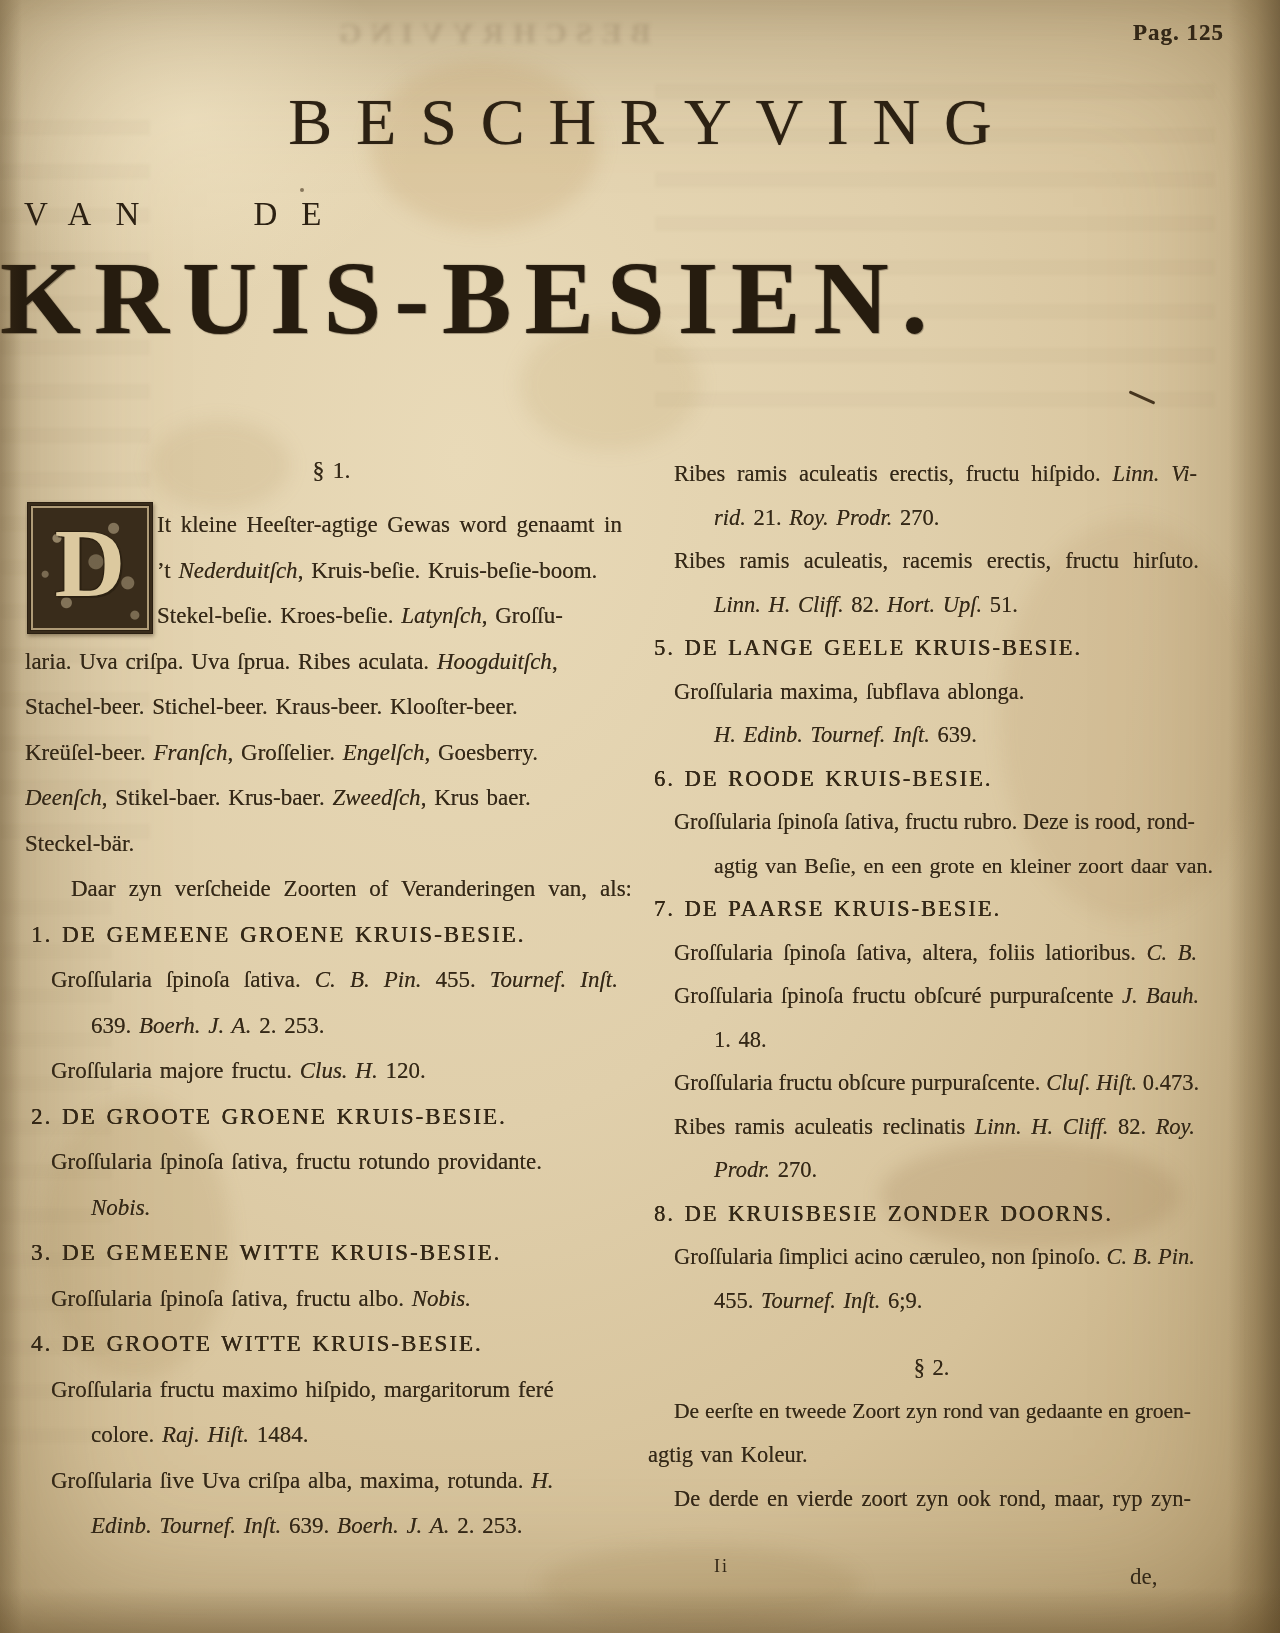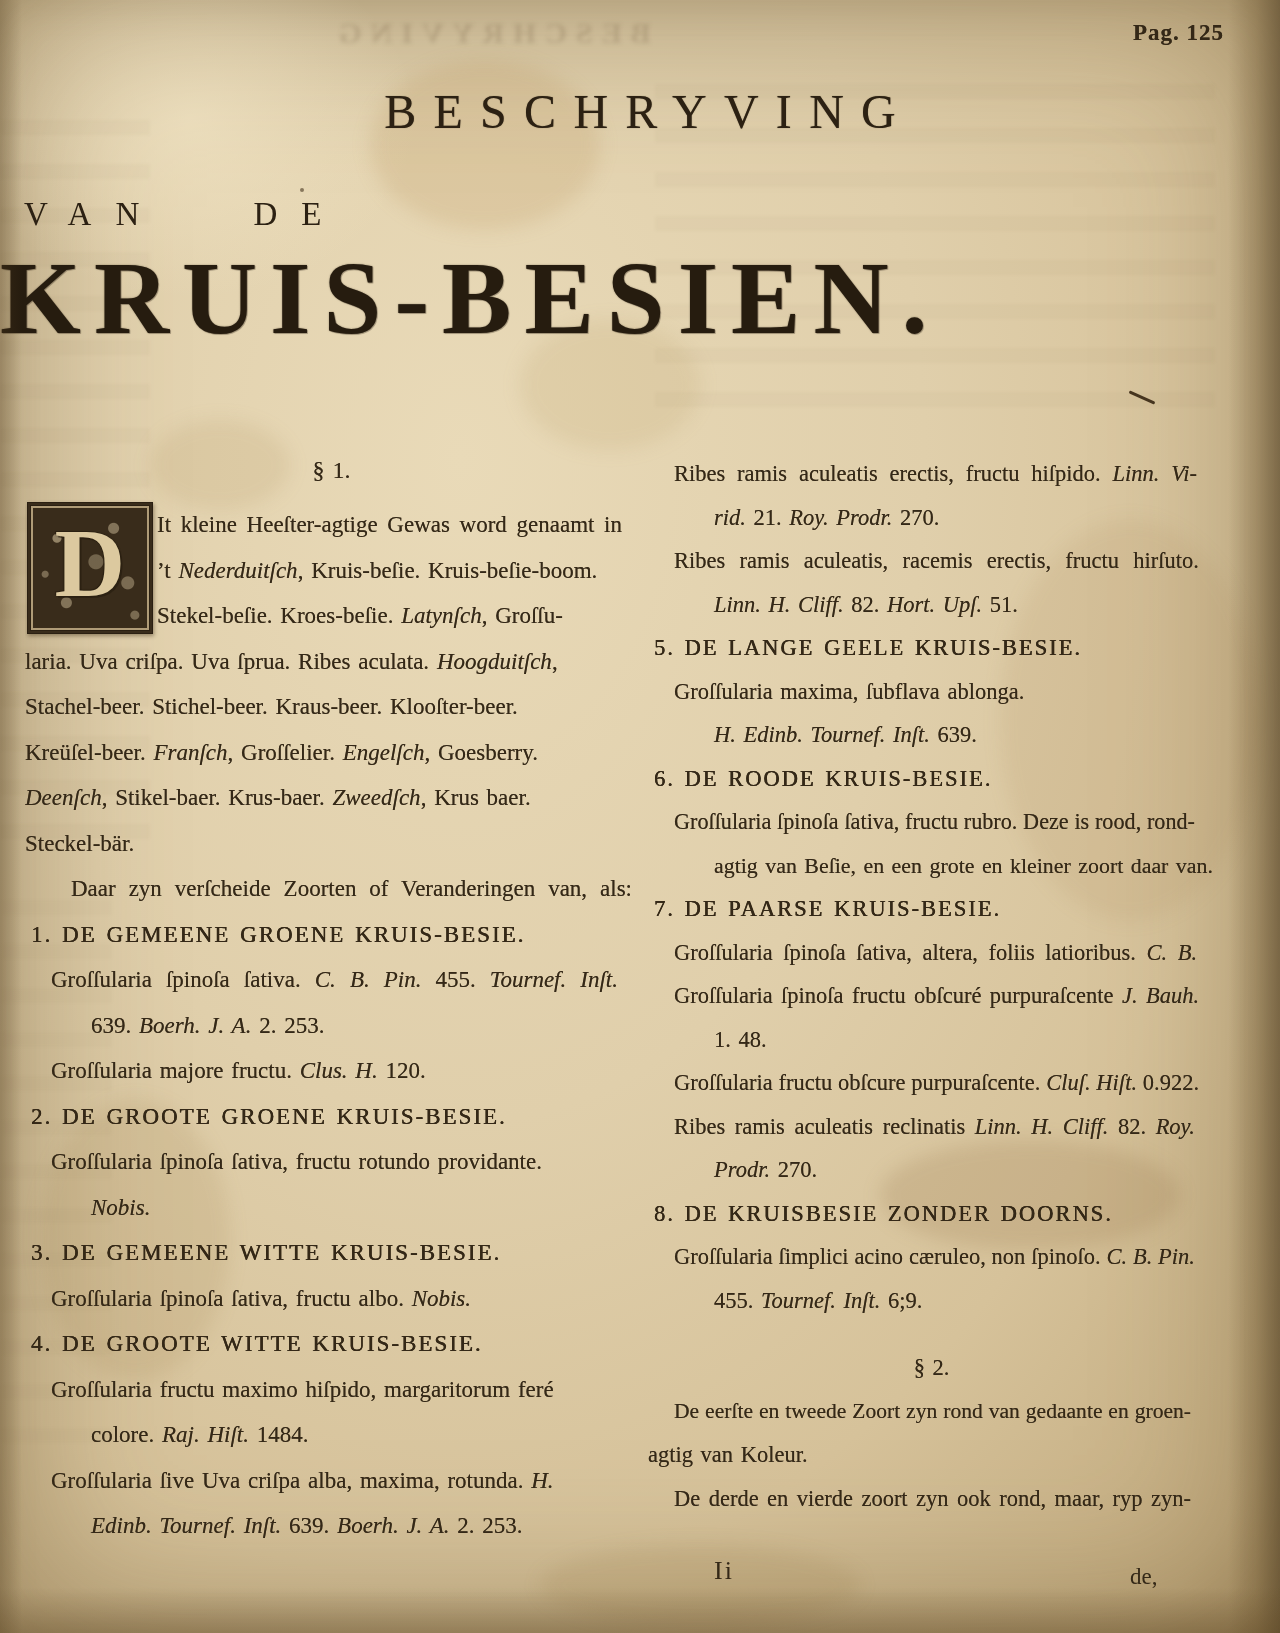--- a/index.html
+++ b/index.html
@@ -33,21 +33,21 @@
     transform:scaleX(-1);filter:blur(2px);color:rgba(88,68,38,.18);
     font-size:30px;letter-spacing:9px;font-weight:bold;pointer-events:none;}
   .ghost-rows{position:absolute;pointer-events:none;filter:blur(1.5px);opacity:.55;
     background:repeating-linear-gradient(to bottom, rgba(104,82,46,.07) 0 15px, rgba(0,0,0,0) 15px 44px);}
   .gr1{left:655px;top:84px;width:560px;height:350px;}
   .gr2{left:0px;top:120px;width:150px;height:720px;}
   .gr3{left:2px;top:900px;width:110px;height:560px;opacity:.4;}
 
   .pageno{position:absolute;top:20px;right:56px;font-size:23px;font-weight:bold;letter-spacing:1px;
     text-shadow:0 0 .6px rgba(52,40,23,.7);}
-  .t1{position:absolute;top:84px;left:0;width:100%;text-align:center;font-size:48px;
+  .t1{position:absolute;top:84px;left:0;width:100%;text-align:center;font-size:66px;
     letter-spacing:.36em;text-indent:.36em;color:#2c2113;text-shadow:0 0 1px rgba(44,33,19,.55);}
   .t2{position:absolute;top:196px;left:0;width:100%;text-align:left;font-size:33px;
     letter-spacing:24px;text-indent:24px;word-spacing:58px;color:#2c2113;}
   .t3{position:absolute;top:238px;left:0;width:100%;text-align:left;font-size:104px;font-weight:bold;
     letter-spacing:13px;color:#261c0f;text-shadow:0 0 1.5px rgba(38,28,15,.6), 1px 1px 0 rgba(38,28,15,.25);}
 
   .col{position:absolute;overflow:hidden;text-shadow:0 0 .6px rgba(52,40,23,.65);word-spacing:2px;}
   .col-left{top:448px;left:25px;width:613px;height:1112px;}
   .col-right{top:452px;left:648px;width:567px;height:1124px;}
   .sect1{text-align:center;font-size:24px;line-height:44px;margin-bottom:10px;}
@@ -72,21 +72,21 @@
       radial-gradient(circle at 55% 45%, rgba(220,202,164,.35) 0 7px, rgba(0,0,0,0) 8px),
       radial-gradient(circle at 12% 55%, rgba(220,202,164,.4) 0 3px, rgba(0,0,0,0) 4px),
       radial-gradient(circle at 88% 88%, rgba(220,202,164,.4) 0 4px, rgba(0,0,0,0) 5px),
       #392c1b;
     border:4px double #2b2012;
     box-shadow:inset 0 0 0 2px rgba(205,184,142,.8), 1px 2px 4px rgba(60,45,20,.45);}
   .dropcap .letter{display:block;width:100%;text-align:center;font-size:98px;line-height:114px;
     font-weight:bold;color:#dcc99f;
     text-shadow:0 0 2px rgba(35,26,13,.8), 2px 2px 0 rgba(35,26,13,.5), -1px -1px 0 rgba(35,26,13,.5);}
 
-  .sig{position:absolute;top:1556px;left:714px;font-size:26px;letter-spacing:2px;}
+  .sig{position:absolute;top:1556px;left:714px;font-size:18px;letter-spacing:2px;}
   .catch{position:absolute;top:1564px;left:1130px;font-size:23px;}
 </style>
 </head>
 <body>
 
 <div class="page">
 
   <div class="overlay vignette"></div>
   <div class="hl-tl"></div>
   <div class="stain s1"></div>
@@ -148,21 +148,21 @@
         <div class="line h"><span class="lw"><span>5. DE LANGE GEELE KRUIS-BESIE.</span></span></div>
         <div class="line ind1"><span class="lw"><span>Groſſularia maxima, ſubflava ablonga.</span></span></div>
         <div class="line ind2"><span class="lw"><span class="i">H. Edinb. Tournef. Inſt.</span><span> 639.</span></span></div>
         <div class="line h"><span class="lw"><span>6. DE ROODE KRUIS-BESIE.</span></span></div>
         <div class="line ind1 j" style="font-size: 22.2px;"><span class="lw" style="word-spacing: 0.2px;"><span>Groſſularia ſpinoſa ſativa, fructu rubro. Deze is rood, rond-</span></span></div>
         <div class="line ind2 j" style="font-size: 21.9px;"><span class="lw"><span>agtig van Beſie, en een grote en kleiner zoort daar van.</span></span></div>
         <div class="line h"><span class="lw"><span>7. DE PAARSE KRUIS-BESIE.</span></span></div>
         <div class="line ind1 j"><span class="lw" style="word-spacing: 4.91px;"><span>Groſſularia ſpinoſa ſativa, altera, foliis latioribus. </span><span class="i">C. B.</span></span></div>
         <div class="line ind1 j"><span class="lw" style="word-spacing: 2.74px;"><span>Groſſularia ſpinoſa fructu obſcuré purpuraſcente </span><span class="i">J. Bauh.</span></span></div>
         <div class="line ind2"><span class="lw"><span>1. 48.</span></span></div>
-        <div class="line ind1 j"><span class="lw" style="word-spacing: 0.13px;"><span>Groſſularia fructu obſcure purpuraſcente. </span><span class="i">Cluſ. Hiſt.</span><span> 0.922.</span></span></div>
+        <div class="line ind1 j"><span class="lw" style="word-spacing: 0.13px;"><span>Groſſularia fructu obſcure purpuraſcente. </span><span class="i">Cluſ. Hiſt.</span><span> 0.473.</span></span></div>
         <div class="line ind1 j"><span class="lw" style="word-spacing: 3.96px;"><span>Ribes ramis aculeatis reclinatis </span><span class="i">Linn. H. Cliff.</span><span> 82. </span><span class="i">Roy.</span></span></div>
         <div class="line ind2"><span class="lw"><span class="i">Prodr.</span><span> 270.</span></span></div>
         <div class="line h"><span class="lw"><span>8. DE KRUISBESIE ZONDER DOORNS.</span></span></div>
         <div class="line ind1 j"><span class="lw" style="word-spacing: 0.21px;"><span>Groſſularia ſimplici acino cæruleo, non ſpinoſo. </span><span class="i">C. B. Pin.</span></span></div>
         <div class="line ind2"><span class="lw"><span>455. </span><span class="i">Tournef. Inſt.</span><span> 6;9.</span></span></div>
         <div class="line sect"><span class="lw"><span>§ 2.</span></span></div>
         <div class="line ind1 j" style="font-size: 21.6px;"><span class="lw" style="word-spacing: 0.5px;"><span>De eerſte en tweede Zoort zyn rond van gedaante en groen-</span></span></div>
         <div class="line"><span class="lw"><span>agtig van Koleur.</span></span></div>
         <div class="line ind1 j"><span class="lw" style="word-spacing: 2.81px;"><span>De derde en vierde zoort zyn ook rond, maar, ryp zyn-</span></span></div>
       </div>

